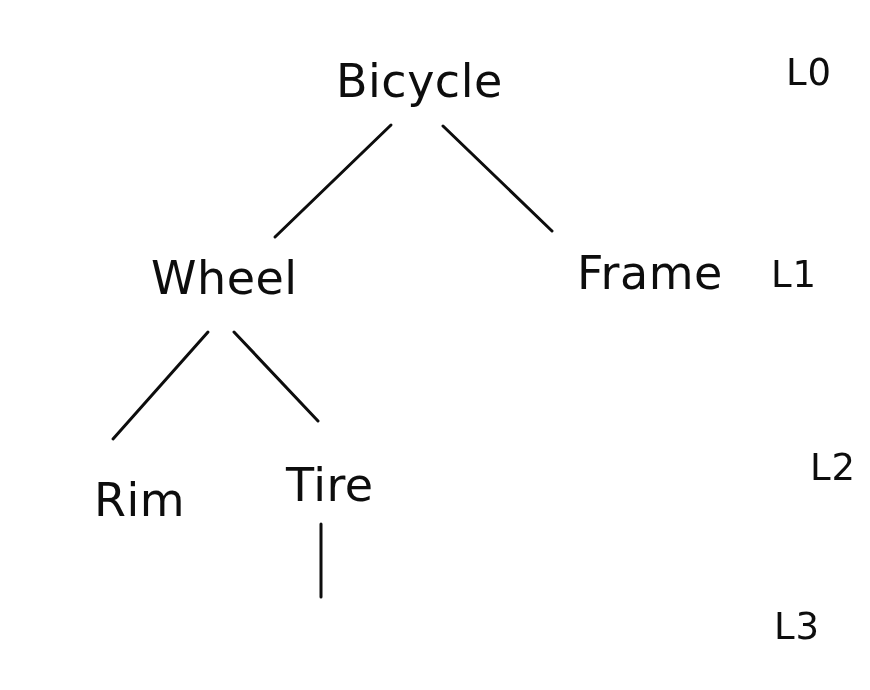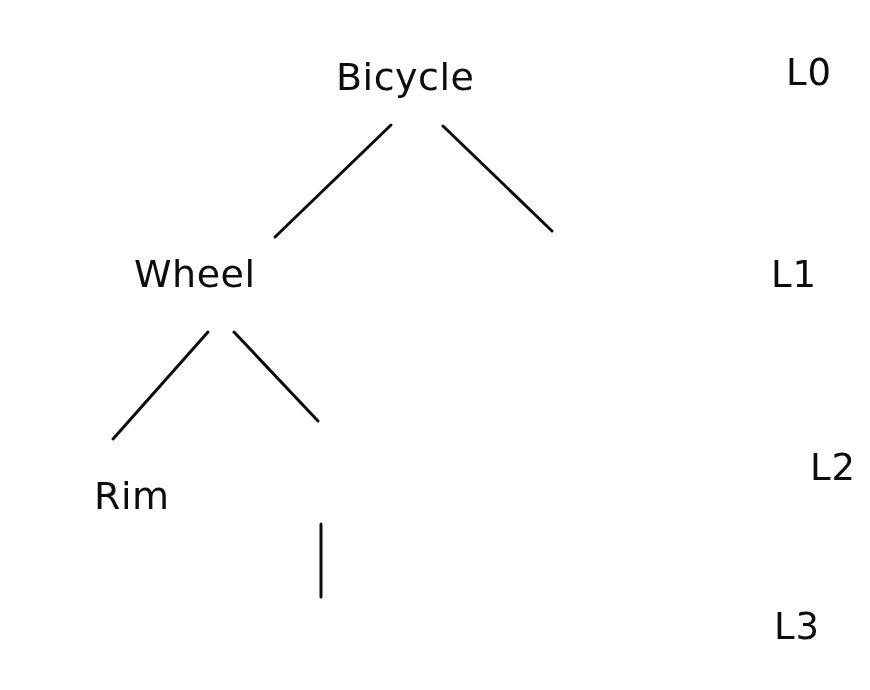--- a/index.html
+++ b/index.html
@@ -32,30 +32,30 @@
     position: absolute;
     color: #0d0d0d;
     white-space: nowrap;
     font-family: "DejaVu Sans", sans-serif;
     font-weight: 400;
     line-height: 1;
     
     transform-origin: left bottom;
   }
   .node-label {
-    font-size: 38px;
+    font-size: 46px;
     letter-spacing: 0.5px;
   }
   .level-label {
     font-size: 37px;
     letter-spacing: 1px;
   }
   
   #node-bicycle { left: 336px; top: 58px; }
-  #node-wheel   { left: 134px; top: 255px; }
+  #node-wheel   { left: 151px; top: 255px; }
   #node-frame   { left: 577px; top: 250px; }
   #node-rim     { left: 94px;  top: 462px; margin-top: 15px; }
   #node-tire    { left: 286px; top: 462px; }
   #node-tube    { left: 271px; top: 608px; }
 
   #level-l0 { left: 766px; top: 54px; margin-left: 20px; }
   #level-l1 { left: 771px; top: 256px; }
   #level-l2 { left: 772px; top: 449px; margin-left: 38px; }
   #level-l3 { left: 774px; top: 608px; }
 </style>
@@ -69,23 +69,25 @@
     <line x1="443" y1="126" x2="552" y2="231" stroke="#0d0d0d" stroke-width="3" stroke-linecap="round"></line>
     <line x1="208" y1="332" x2="113" y2="439" stroke="#0d0d0d" stroke-width="3" stroke-linecap="round"></line>
     <line x1="234" y1="332" x2="318" y2="421" stroke="#0d0d0d" stroke-width="3" stroke-linecap="round"></line>
     <line x1="321" y1="524" x2="321" y2="597" stroke="#0d0d0d" stroke-width="3" stroke-linecap="round"></line>
   </svg>
 
   <div class="node-label" id="node-bicycle">Bicycle</div>
 
   <div class="node-label" id="node-wheel">Wheel</div>
 
+  <div class="node-label" id="node-frame">Frame</div>
 
   <div class="node-label" id="node-rim">Rim</div>
 
+  <div class="node-label" id="node-tire">Tire</div>
 
 
   <div class="level-label" id="level-l0">L0</div>
 
   <div class="level-label" id="level-l1">L1</div>
 
   <div class="level-label" id="level-l2">L2</div>
 
   <div class="level-label" id="level-l3">L3</div>
 

